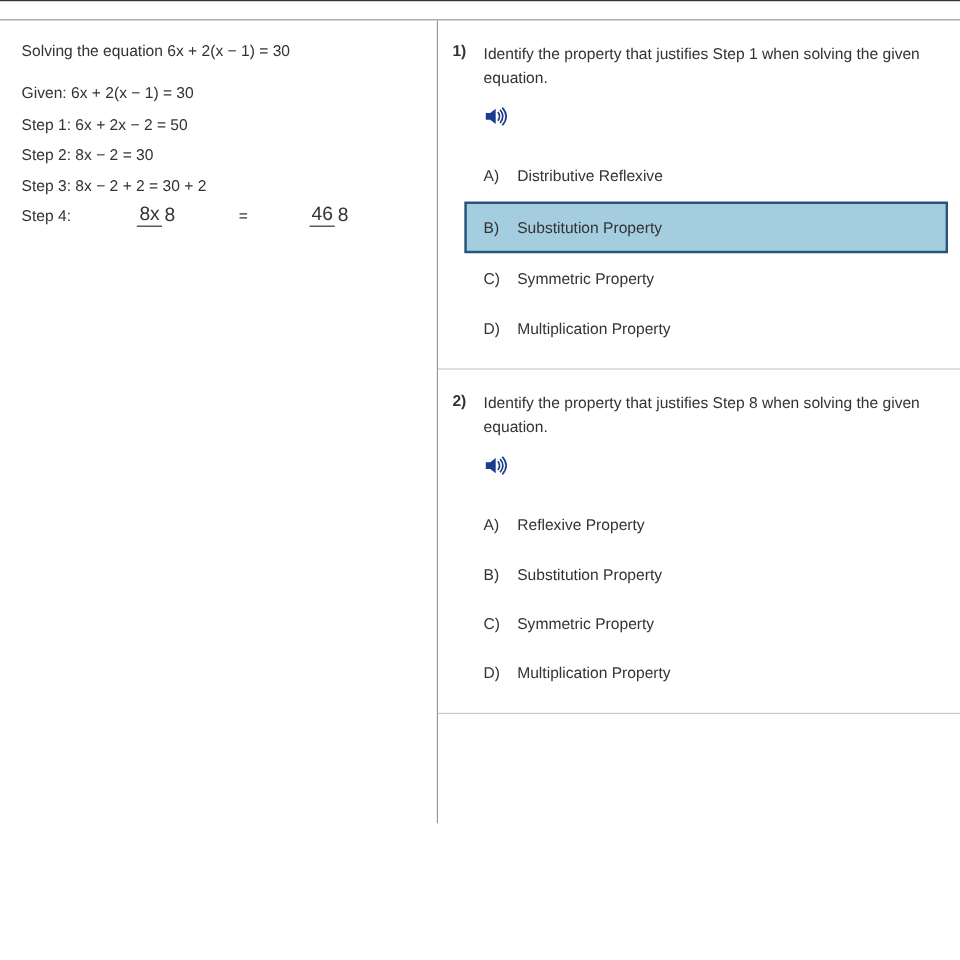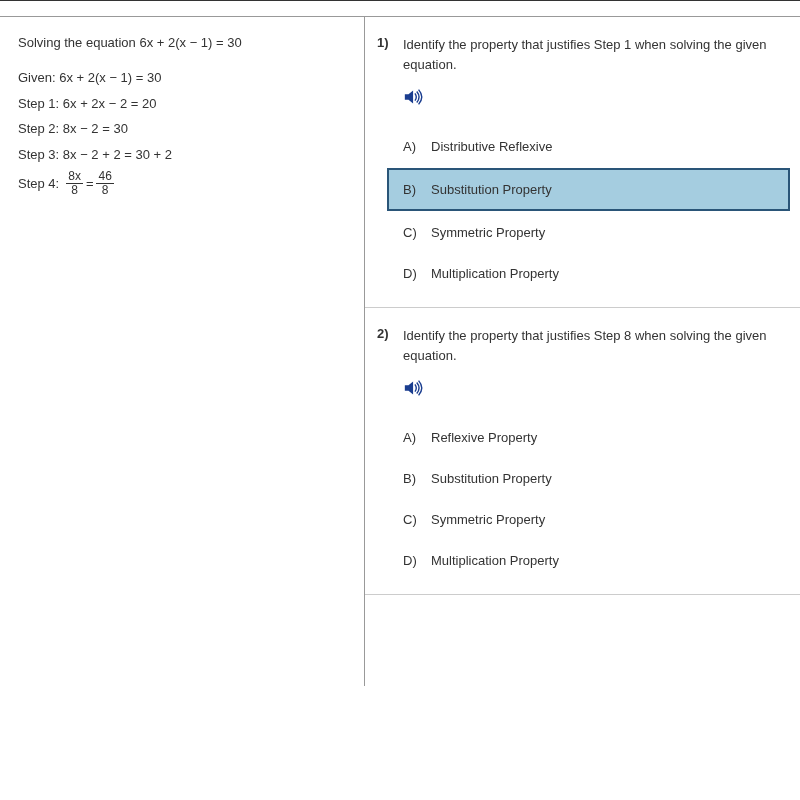--- a/index.html
+++ b/index.html
@@ -42,29 +42,30 @@
     .step-line {
       font-size: 13px;
       color: #333;
       margin-bottom: 6px;
       line-height: 1.5;
     }
     .frac-step {
       display: flex;
       align-items: center;
       margin-bottom: 6px;
+      gap: 48px;
     }
     .frac-step-label {
       margin-right: 4px;
     }
     .frac {
       display: inline-flex;
-      flex-direction: column;
+      flex-direction: row;
       align-items: center;
-      font-size: 12px;
+      font-size: 16px;
       line-height: 1.1;
       vertical-align: middle;
       margin: 0 3px;
     }
     .frac .num {
       border-bottom: 1px solid #333;
       padding: 0 2px;
     }
     .frac .den {
       padding: 0 2px;
@@ -124,21 +125,21 @@
   </style>
 </head>
 <body>
 
 <div class="top-border"></div>
 
 <div class="container">
   <div class="left-panel">
     <div class="problem-title">Solving the equation 6x + 2(x − 1) = 30</div>
     <div class="step-line">Given: 6x + 2(x − 1) = 30</div>
-    <div class="step-line">Step 1: 6x + 2x − 2 = 20</div>
+    <div class="step-line">Step 1: 6x + 2x − 2 = 50</div>
     <div class="step-line">Step 2: 8x − 2 = 30</div>
     <div class="step-line">Step 3: 8x − 2 + 2 = 30 + 2</div>
     <div class="step-line frac-step">
       <span class="frac-step-label">Step 4:</span>
       <span class="frac">
         <span class="num">8x</span>
         <span class="den">8</span>
       </span>
       <span>=</span>
       <span class="frac">

